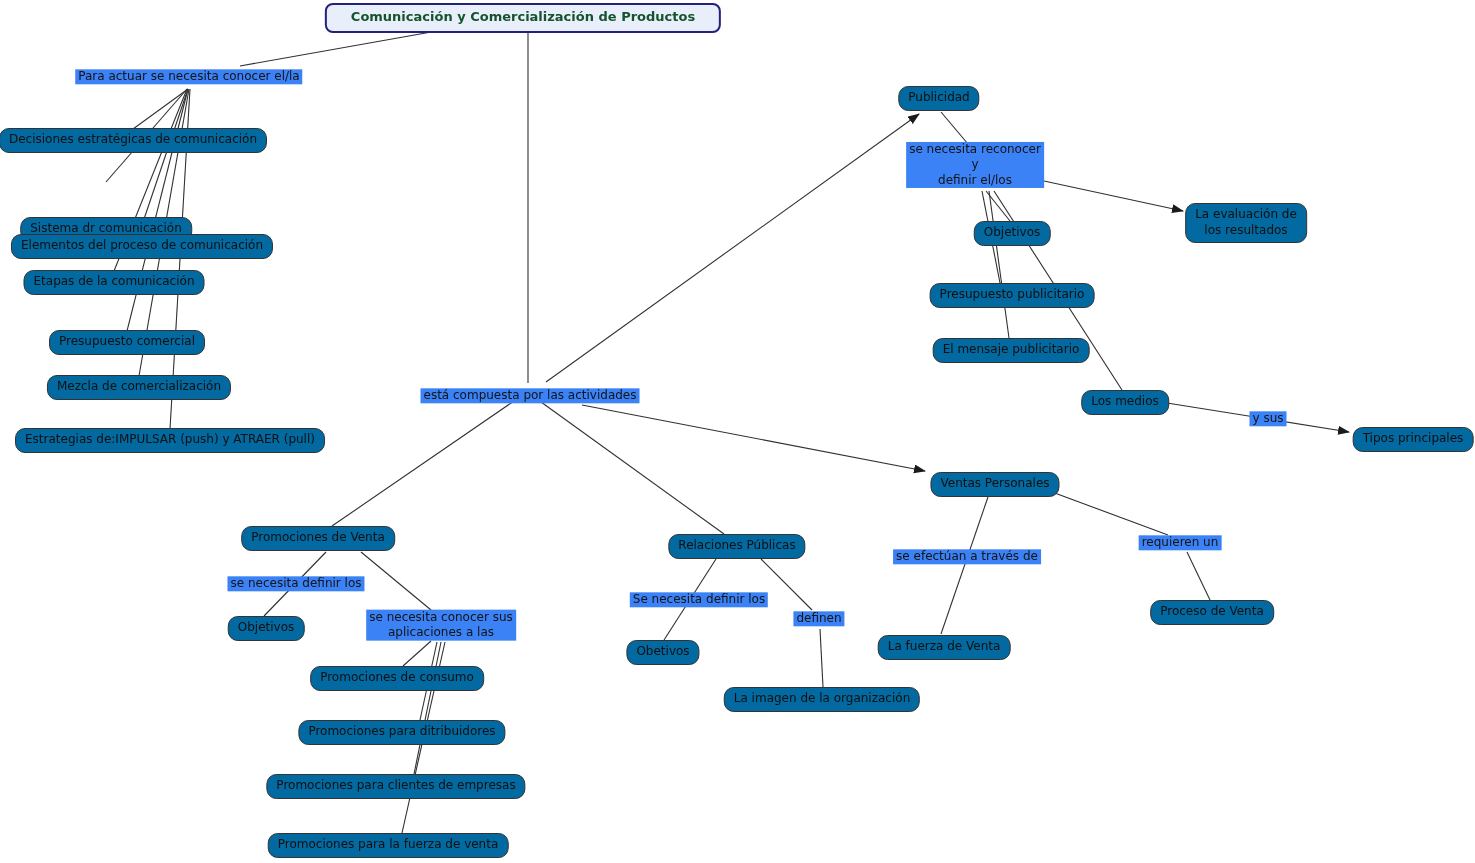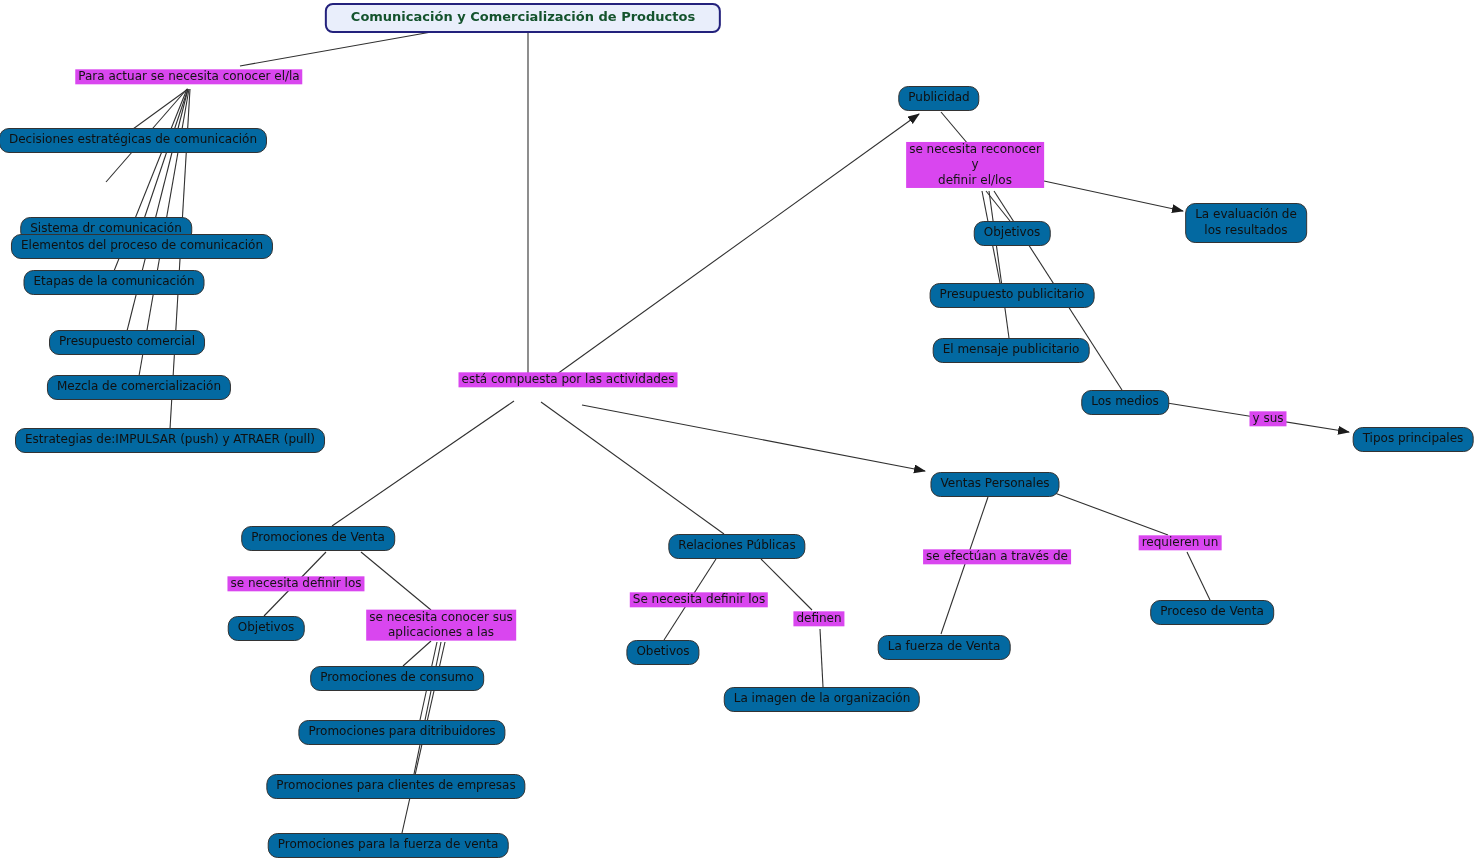--- a/index.html
+++ b/index.html
@@ -5,21 +5,21 @@
   html,body{margin:0;padding:0;}
   body{
     width:1475px;height:863px;position:relative;overflow:hidden;
     background:#ffffff;
     font-family:"DejaVu Sans","Liberation Sans",sans-serif;
   }
   #map{position:absolute;left:0;top:0;width:1475px;height:863px;}
   svg#edges{position:absolute;left:0;top:0;z-index:1;}
   .link-label{
     position:absolute;transform:translate(-50%,-50%);
-    z-index:2;font-size:12px;color:#141414;background:#d946ef;
+    z-index:2;font-size:12px;color:#141414;background:#3b82f6;
     white-space:pre-line;text-align:center;line-height:1.28;padding:0 3px;
   }
   .node{
     position:absolute;transform:translateX(-50%);
     z-index:3;font-size:12px;color:#101010;
     background:#0369a1;border:1.6px solid #333333;border-radius:10px;
     padding:3px 9px 4px;white-space:nowrap;text-align:center;line-height:1.3;
     box-sizing:border-box;
   }
   .node.multiline{white-space:pre-line;}
@@ -67,26 +67,26 @@
       <line x1="431" y1="641" x2="403" y2="666" stroke="#303030" stroke-width="1.1"></line>
       <line x1="437" y1="642" x2="420" y2="720" stroke="#303030" stroke-width="1.1"></line>
       <line x1="441" y1="642" x2="414" y2="774" stroke="#303030" stroke-width="1.1"></line>
       <line x1="445" y1="642" x2="402" y2="833" stroke="#303030" stroke-width="1.1"></line>
       <line x1="716" y1="559" x2="664" y2="640" stroke="#303030" stroke-width="1.1"></line>
       <line x1="761" y1="559" x2="812" y2="610" stroke="#303030" stroke-width="1.1"></line>
       <line x1="820" y1="629" x2="823" y2="687" stroke="#303030" stroke-width="1.1"></line>
     </svg>
 
 <div class="link-label" style="left: 189px; top: 77px;">Para actuar se necesita conocer el/la</div>
-    <div class="link-label" style="left: 530px; top: 380px; margin-left: 38px;">está compuesta por las actividades</div>
+    <div class="link-label" style="left: 530px; top: 396px;">está compuesta por las actividades</div>
     <div class="link-label" style="left: 975px; top: 165px;">se necesita reconocer
 y
 definir el/los</div>
     <div class="link-label" style="left: 1268px; top: 419px;">y sus</div>
-    <div class="link-label" style="left: 967px; top: 557px; margin-left: 30px;">se efectúan a través de</div>
+    <div class="link-label" style="left: 967px; top: 557px;">se efectúan a través de</div>
     <div class="link-label" style="left: 1180px; top: 543px;">requieren un</div>
     <div class="link-label" style="left: 296px; top: 584px;">se necesita definir los</div>
     <div class="link-label" style="left: 441px; top: 625px;">se necesita conocer sus
 aplicaciones a las</div>
     <div class="link-label" style="left: 699px; top: 600px;">Se necesita definir los</div>
     <div class="link-label" style="left: 819px; top: 619px;">definen</div>
     <div class="node title" style="left: 523px; top: 3px;">Comunicación y Comercialización de Productos</div>
     <div class="node" style="left: 133px; top: 128px;">Decisiones estratégicas de comunicación</div>
     <div class="node" style="left: 106px; top: 181px; margin-top: 36px;">Sistema dr comunicación</div>
     <div class="node" style="left: 142px; top: 234px;">Elementos del proceso de comunicación</div>

